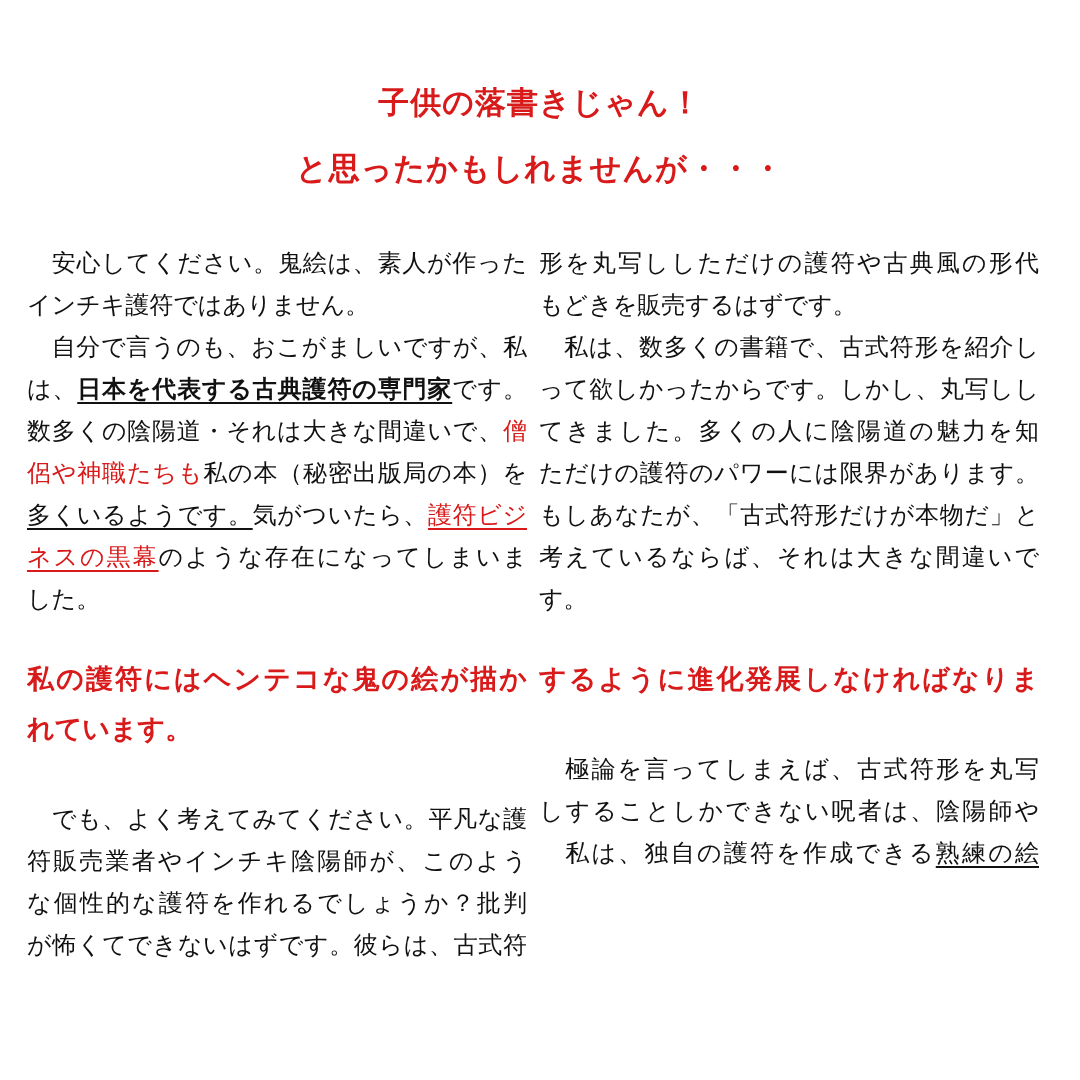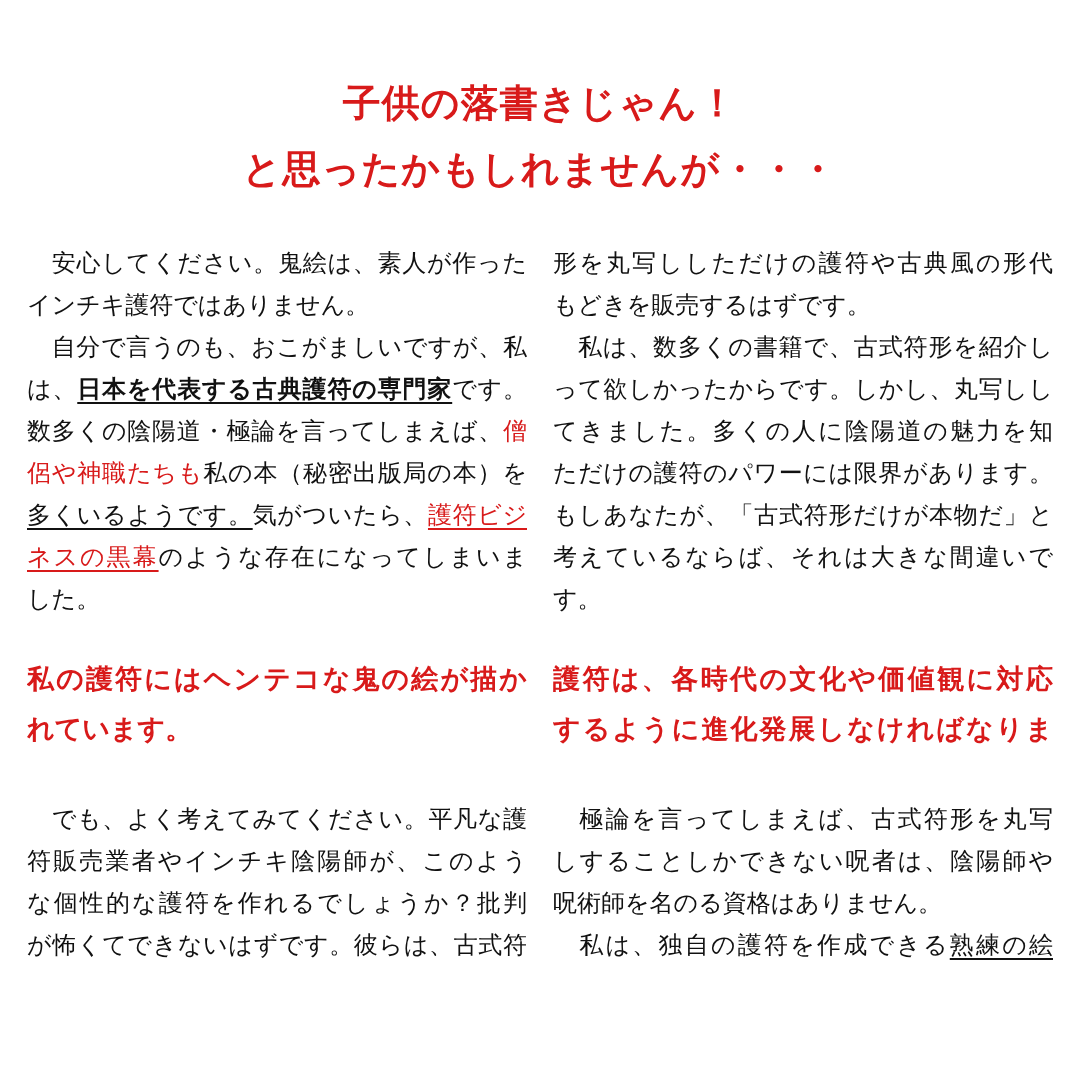--- a/index.html
+++ b/index.html
@@ -11,27 +11,27 @@
     background: var(--page-bg, #ffffff);
     overflow: hidden;
     font-family: "Liberation Sans", "DejaVu Sans", sans-serif;
     color: var(--ink, #111111);
   }
   .title {
     margin-top: 70px;
     text-align: center;
     font-weight: bold;
     color: var(--accent, #d81a1a);
-    font-size: 38px;
+    font-size: 31px;
     line-height: 66px;
     letter-spacing: 1px;
   }
   .columns {
     display: flex;
-    gap: 26px;
+    gap: 12px;
     padding: 0 27px;
     margin-top: 40px;
   }
   .column {
     width: 500px;
     overflow: hidden;
   }
   .block { margin: 0; }
   .block .line {
     font-size: 24px;
@@ -64,21 +64,21 @@
     <div>子供の落書きじゃん！</div>
     <div>と思ったかもしれませんが・・・</div>
   </div>
   <div class="columns">
     <div class="column" id="col-left">
         <div class="block body">
           <div class="line j"><span class="run">　安心してください。鬼絵は、素人が作った</span></div>
           <div class="line"><span class="run">インチキ護符ではありません。</span></div>
           <div class="line j"><span class="run">　自分で言うのも、おこがましいですが、私</span></div>
           <div class="line j"><span class="run">は、</span><span class="run bold u">日本を代表する古典護符の専門家</span><span class="run">です。</span></div>
-          <div class="line j"><span class="run">数多くの陰陽道・極論を言ってしまえば、</span><span class="run red">僧</span></div>
+          <div class="line j"><span class="run">数多くの陰陽道・それは大きな間違いで、</span><span class="run red">僧</span></div>
           <div class="line j"><span class="run red">侶や神職たちも</span><span class="run">私の本（秘密出版局の本）を</span></div>
           <div class="line j"><span class="run u">多くいるようです。</span><span class="run">気がついたら、</span><span class="run red u">護符ビジ</span></div>
           <div class="line j"><span class="run red u">ネスの黒幕</span><span class="run">のような存在になってしまいま</span></div>
           <div class="line"><span class="run">した。</span></div>
         </div>
         <div class="block emphasis">
           <div class="line j"><span class="run">私の護符にはヘンテコな鬼の絵が描か</span></div>
           <div class="line"><span class="run">れています。</span></div>
         </div>
         <div class="block body">
@@ -94,24 +94,22 @@
           <div class="line"><span class="run">もどきを販売するはずです。</span></div>
           <div class="line j"><span class="run">　私は、数多くの書籍で、古式符形を紹介し</span></div>
           <div class="line j"><span class="run">って欲しかったからです。しかし、丸写しし</span></div>
           <div class="line j"><span class="run">てきました。多くの人に陰陽道の魅力を知</span></div>
           <div class="line j"><span class="run">ただけの護符のパワーには限界があります。</span></div>
           <div class="line j"><span class="run">もしあなたが、「古式符形だけが本物だ」と</span></div>
           <div class="line j"><span class="run">考えているならば、それは大きな間違いで</span></div>
           <div class="line"><span class="run">す。</span></div>
         </div>
         <div class="block emphasis">
-          <div class="line j"><span class="run">護符は、各時代の文化や価値観に対応</span></div>
           <div class="line j"><span class="run">するように進化発展しなければなりま</span></div>
         </div>
         <div class="block body">
           <div class="line j"><span class="run">　極論を言ってしまえば、古式符形を丸写</span></div>
           <div class="line j"><span class="run">しすることしかできない呪者は、陰陽師や</span></div>
-          <div class="line"><span class="run">呪術師を名のる資格はありません。</span></div>
           <div class="line j"><span class="run">　私は、独自の護符を作成できる</span><span class="run u">熟練の絵</span></div>
         </div>
       </div>
   </div>
 </div>
 
 </body></html>

